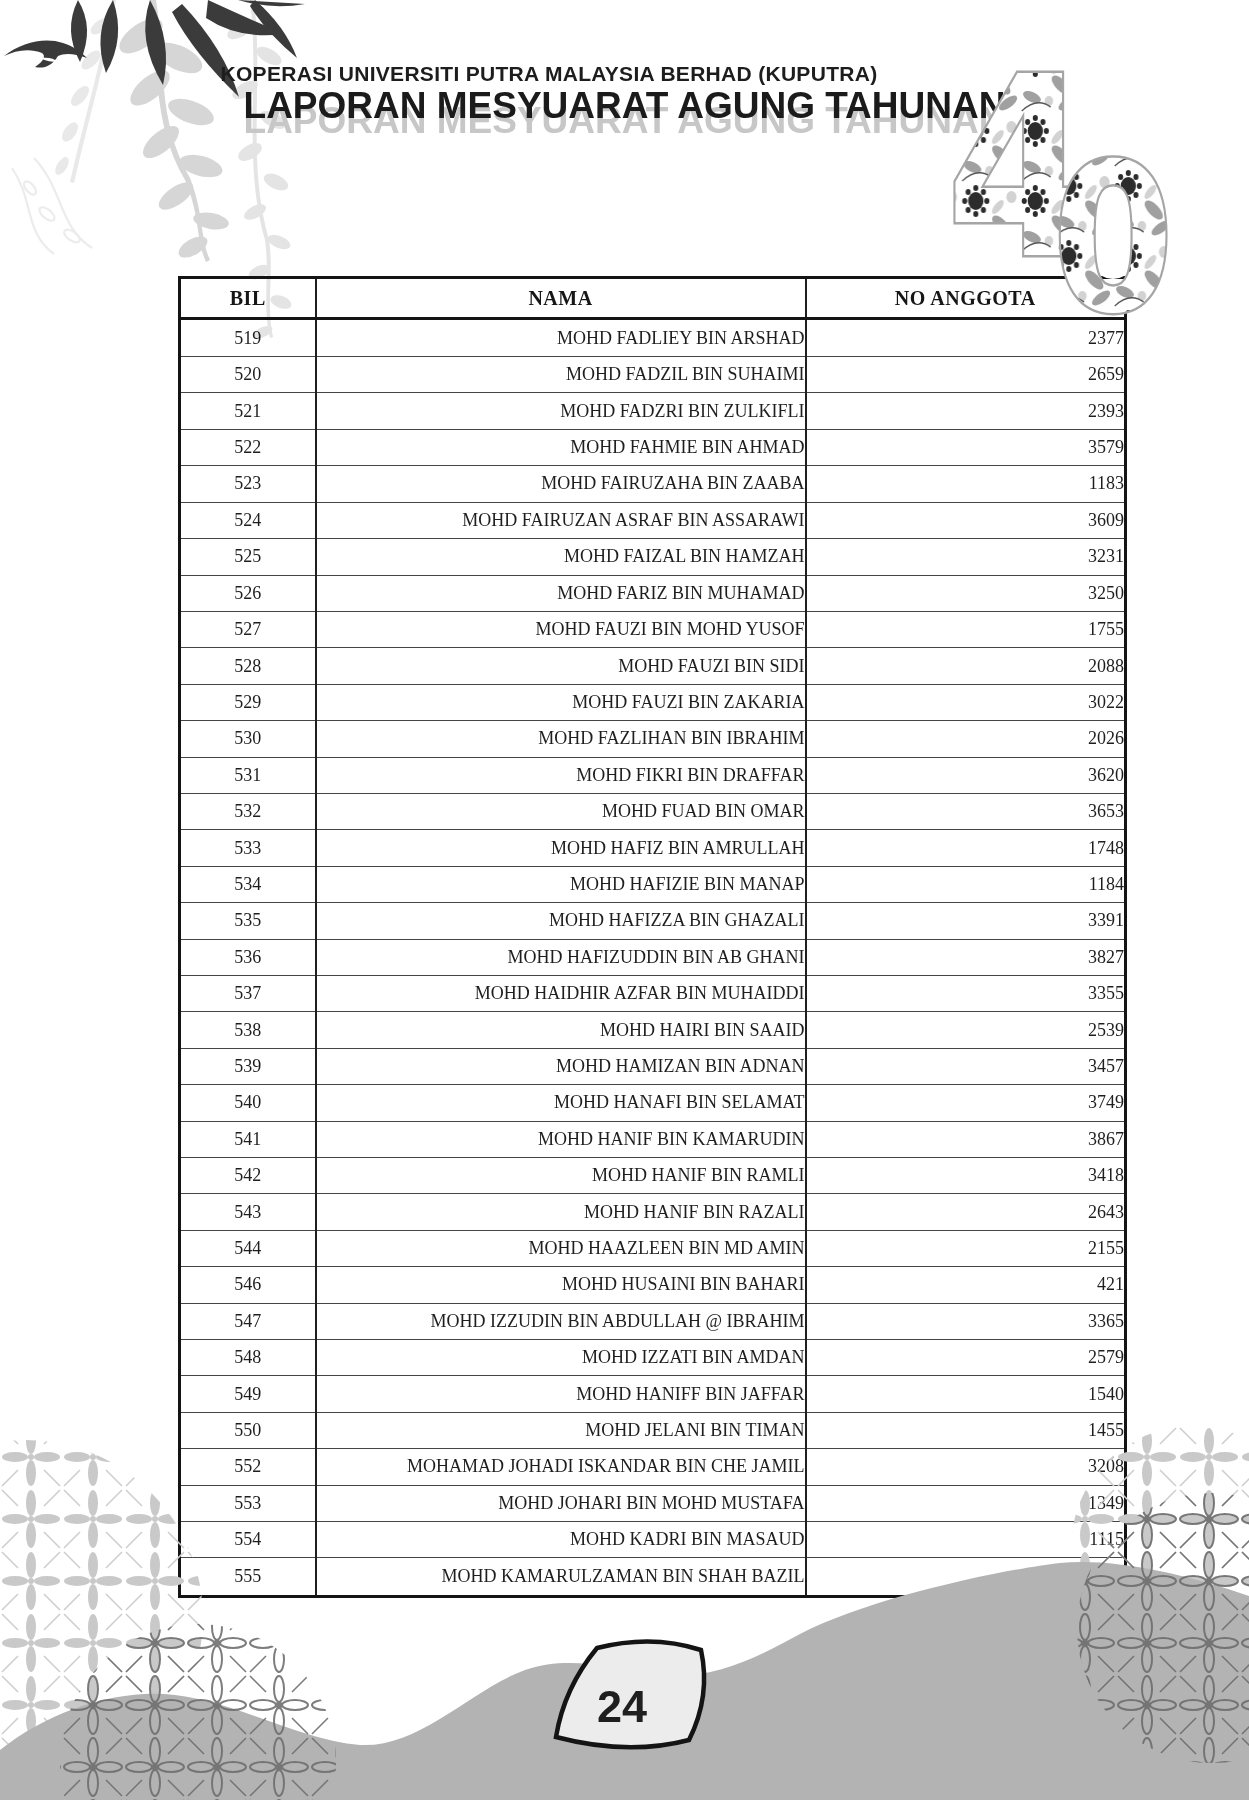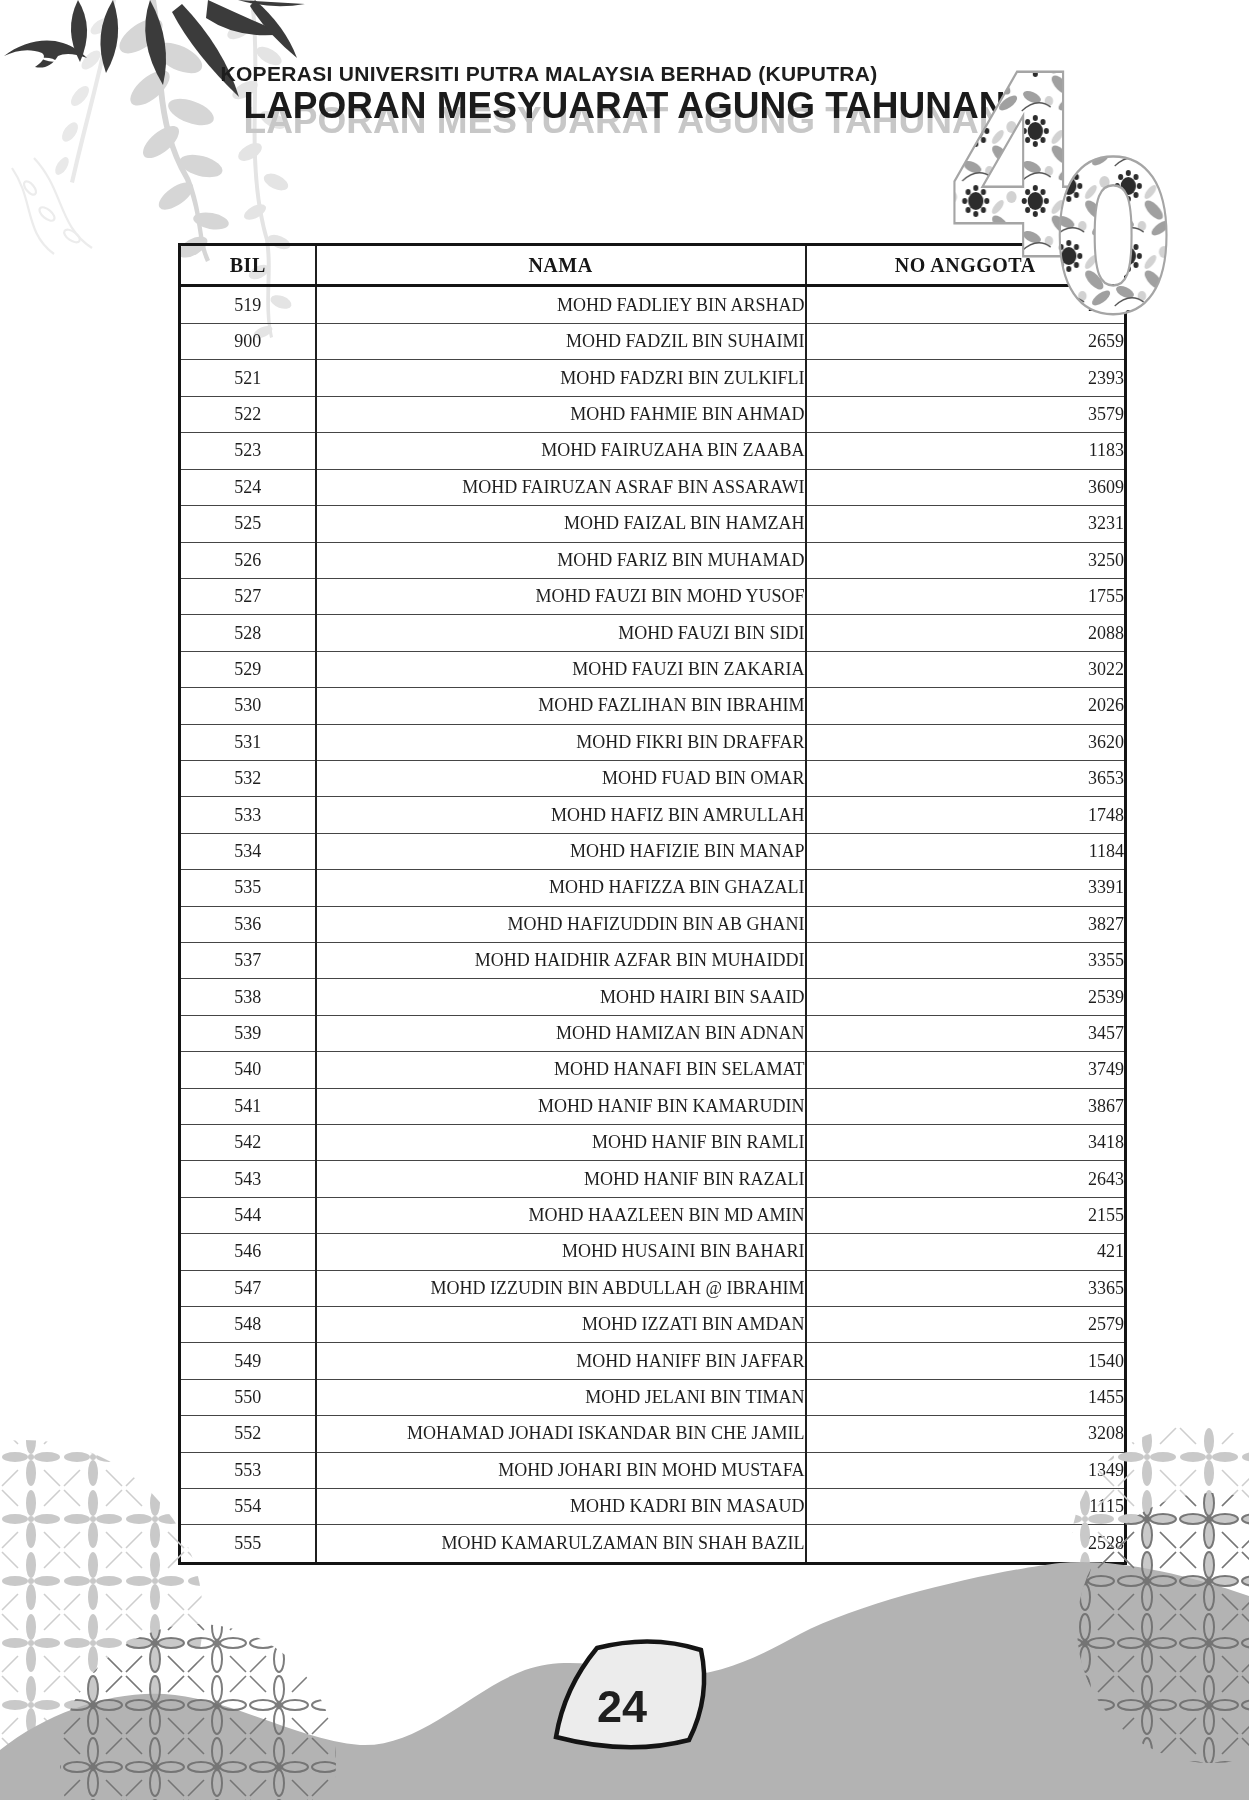--- a/index.html
+++ b/index.html
@@ -10,21 +10,21 @@
   .org-title{position:absolute;left:0;top:62px;width:1098px;
     font-size:21px;font-weight:700;letter-spacing:.3px;color:#1d1d1d;}
   .title-wrap{position:absolute;left:0;top:87px;width:1064px;height:80px;}
   .report-title,.report-title-echo{position:absolute;left:0;width:1249px;text-align:center;
     font-size:37px;font-weight:700;letter-spacing:0;line-height:38px;}
   .report-title{top:0;color:#1b1b1b;z-index:2;}
   .report-title-echo{top:15px;color:#c7c7c7;z-index:1;}
   
   .tbl-wrap{position:absolute;left:178px;top:243px;width:946px;height:1322px;z-index:2;}
   table.members{width:946px;height:1322px;border-collapse:collapse;table-layout:fixed;
-    background:transparent;border:3px solid #141414;}
+    background:transparent;border:3px solid #141414;margin-top:33px;}
   table.members th{height:38px;border-bottom:3px solid #141414;
     font-family:"Liberation Serif","DejaVu Serif",serif;font-weight:700;font-size:20px;
     letter-spacing:.5px;color:#161616;text-align:center;padding:0;}
   table.members th + th, table.members td + td{border-left:2px solid #1f1f1f;}
   table.members td{border-top:1.5px solid #454545;
     font-family:"Liberation Serif","DejaVu Serif",serif;font-size:18px;color:#1e1e1e;
     padding:0;vertical-align:middle;white-space:nowrap;overflow:hidden;}
   td.col-bil{text-align:center;}
   td.col-nama{text-align:right;padding-left:8px;}
   td.col-no{text-align:right;}
@@ -120,21 +120,21 @@
           <th>NO ANGGOTA</th>
         </tr>
       </thead>
       <tbody>
           <tr>
             <td class="col-bil">519</td>
             <td class="col-nama">MOHD FADLIEY BIN ARSHAD</td>
             <td class="col-no">2377</td>
           </tr>
           <tr>
-            <td class="col-bil">900</td>
+            <td class="col-bil">520</td>
             <td class="col-nama">MOHD FADZIL BIN SUHAIMI</td>
             <td class="col-no">2659</td>
           </tr>
           <tr>
             <td class="col-bil">521</td>
             <td class="col-nama">MOHD FADZRI BIN ZULKIFLI</td>
             <td class="col-no">2393</td>
           </tr>
           <tr>
             <td class="col-bil">522</td>

